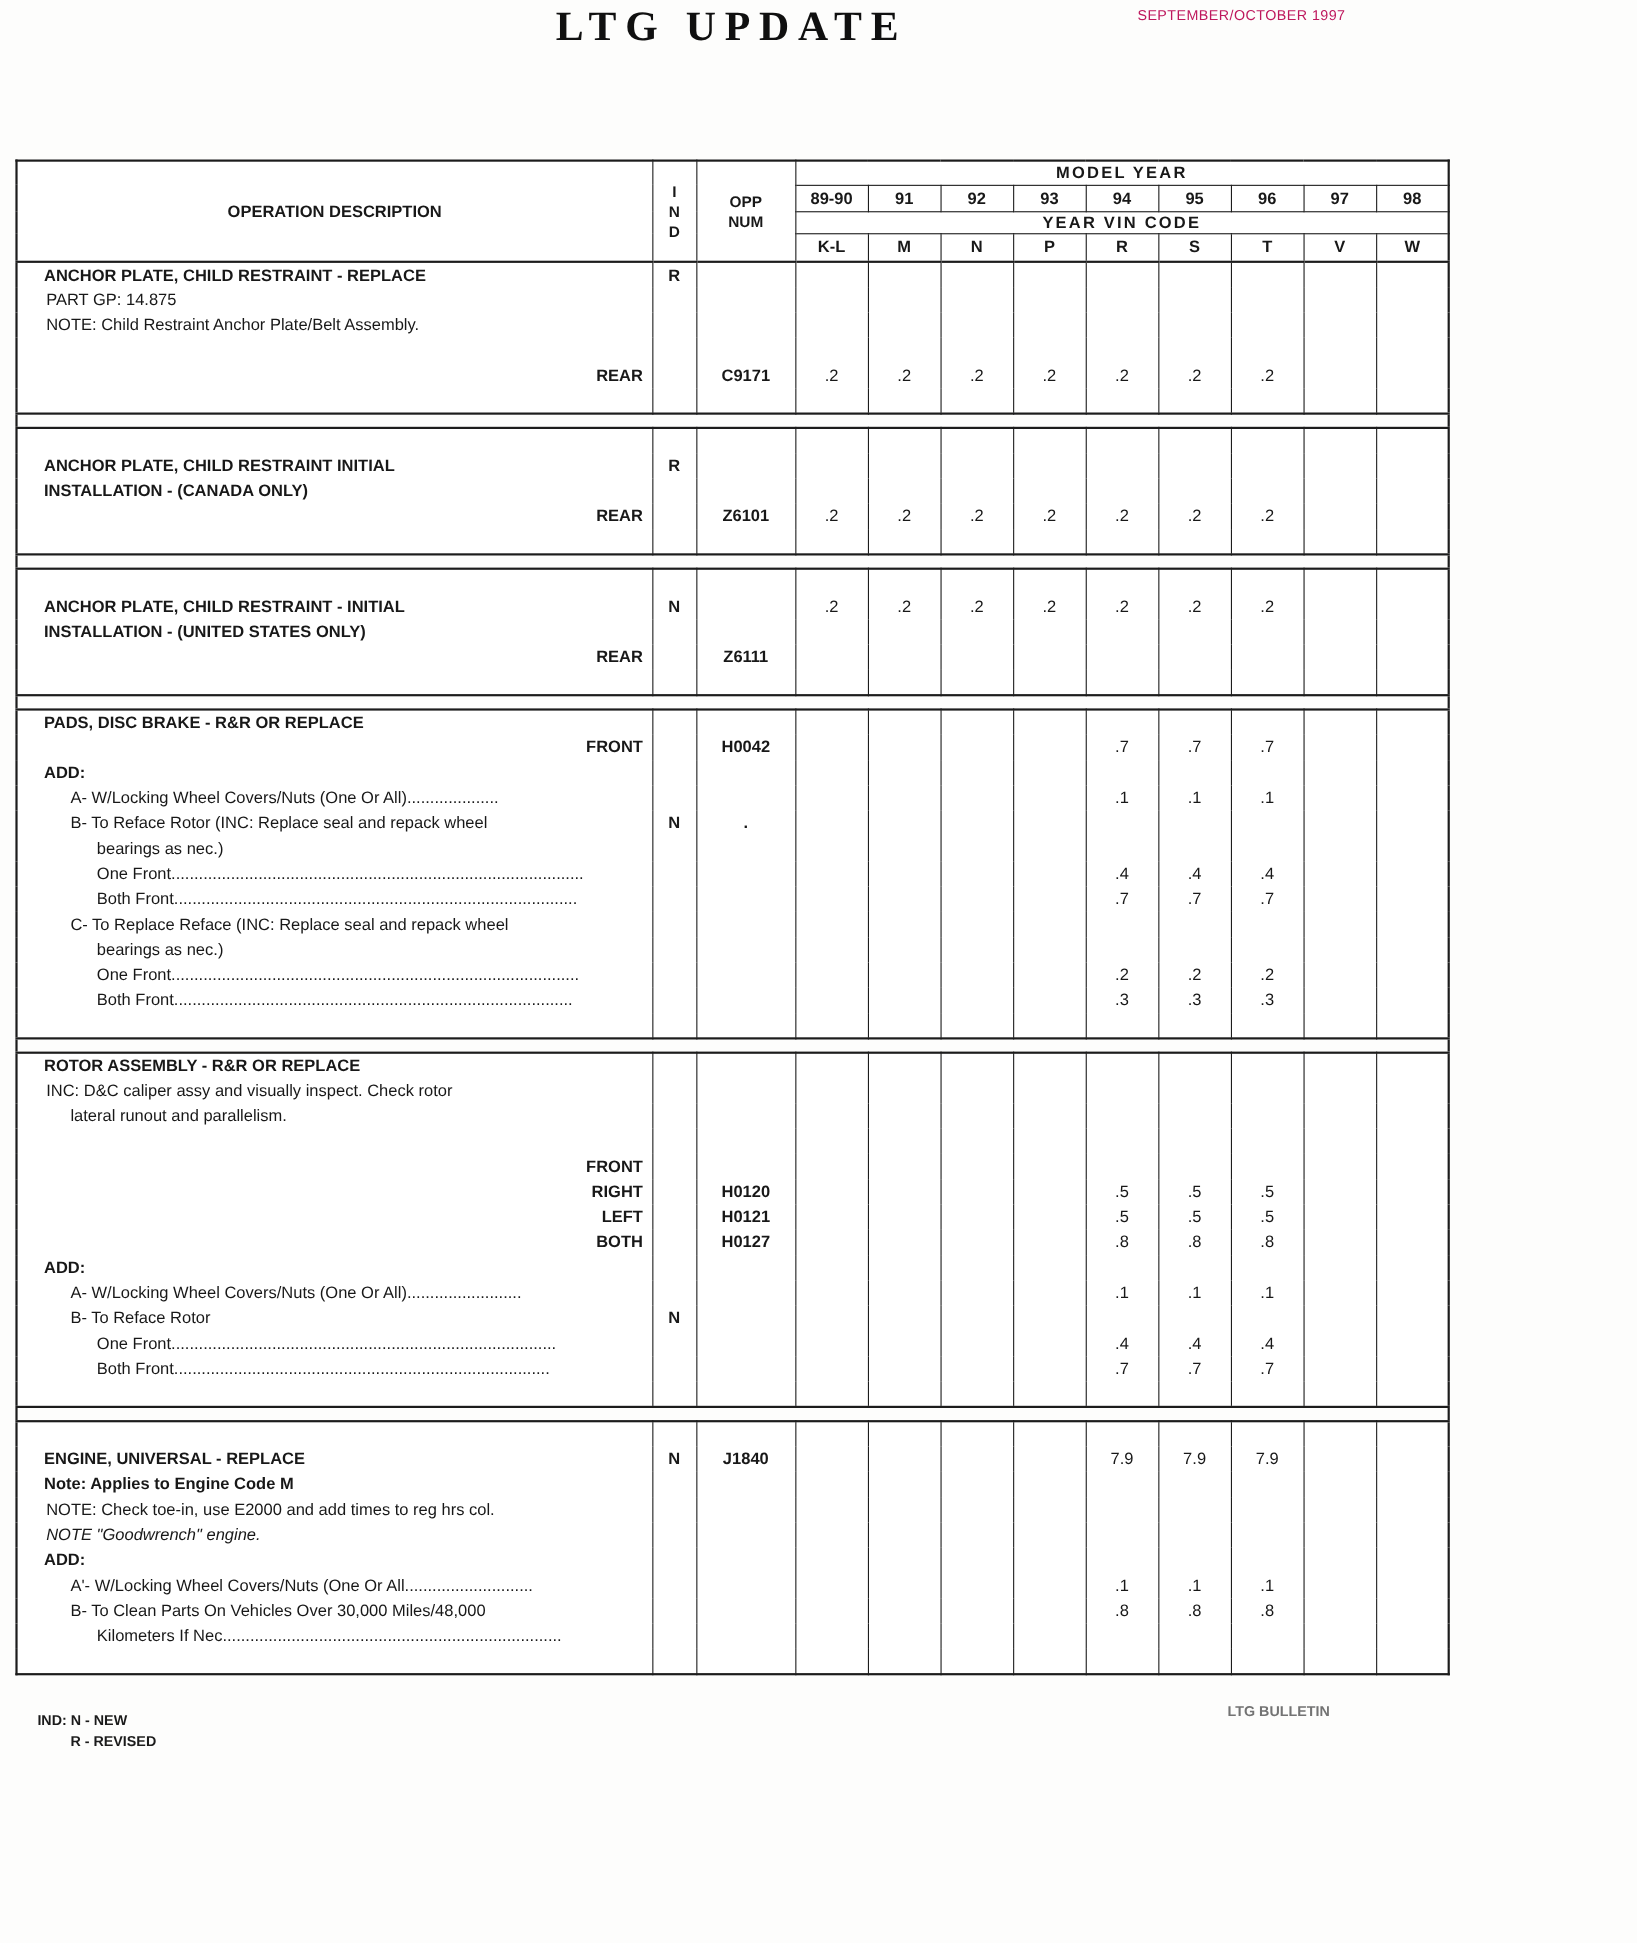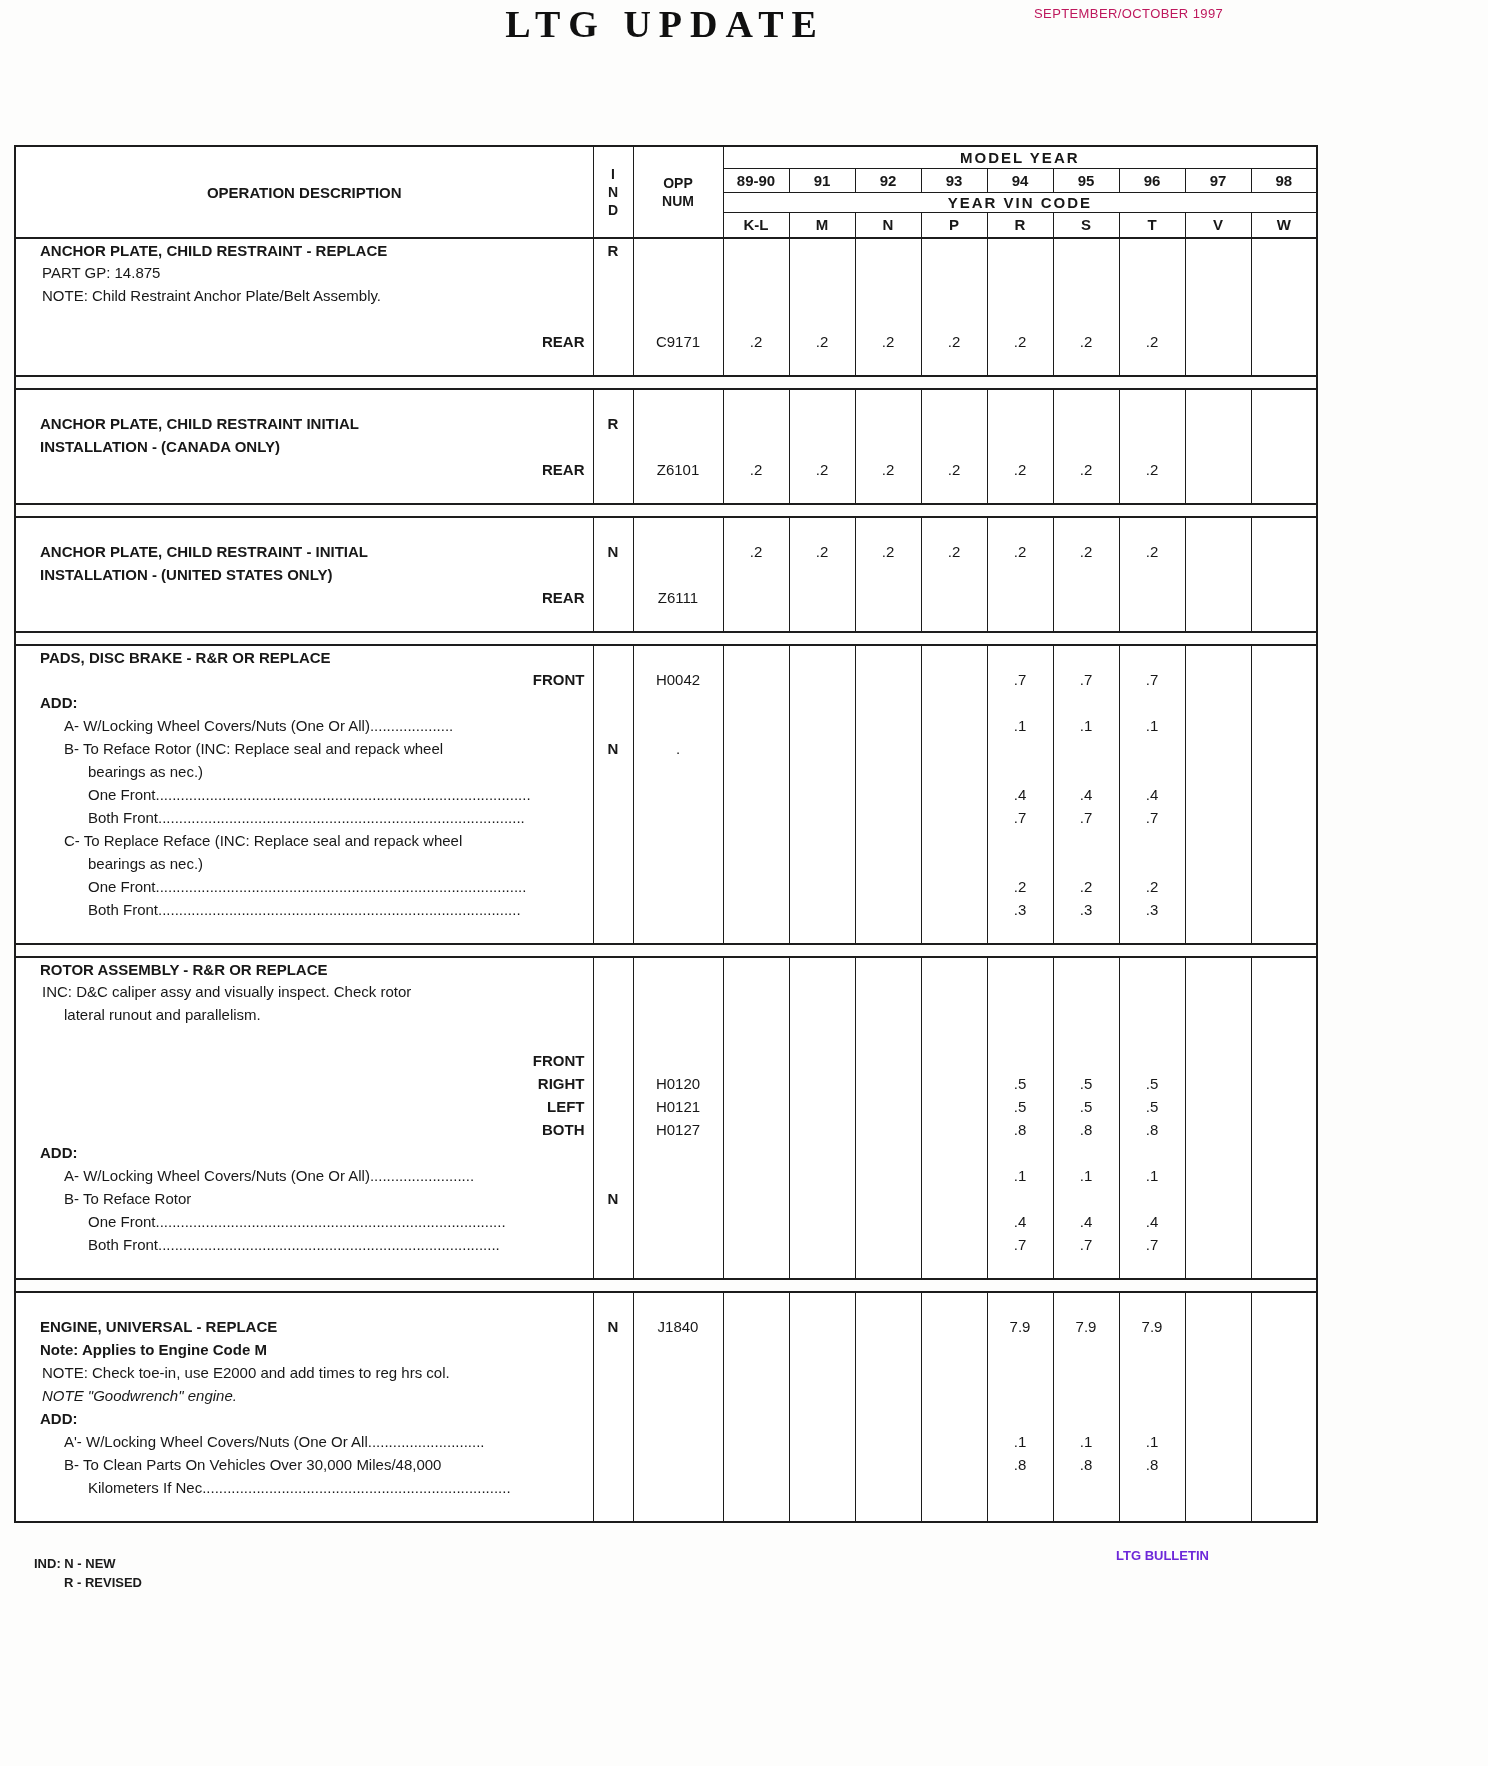--- a/index.html
+++ b/index.html
@@ -52,39 +52,39 @@
   .h-vincode { height:26px; border-bottom:2px solid #1c1c1c; }
 
   .c-desc { text-align:left; padding-left:24px; }
   .c-desc.bold { font-weight:700; }
   .c-desc.italic { font-style:italic; }
   .c-desc.right { text-align:right; padding-right:8px; font-weight:700; }
   .c-desc.i1 { padding-left:26px; }
   .c-desc.i2 { padding-left:48px; }
   .c-desc.i3 { padding-left:72px; }
   .c-ind { text-align:center; font-weight:700; }
-  .c-opp { text-align:center; font-weight:400; }
+  .c-opp { text-align:center; font-weight:700; }
   .c-val { text-align:center; }
 
   tr.gap td.gap-cell {
     height:13px; padding:0;
     border-top:2px solid #1c1c1c;
     border-bottom:2px solid #1c1c1c;
     border-left:none; border-right:none;
     background:#fdfdfc;
   }
 
   .footer-left {
     position:absolute; left:34px; top:1556px;
     font-size:13px; font-weight:700; color:#1b1b1b;
   }
   .footer-left .fl2 { padding-left:30px; margin-top:4px; }
   .footer-right {
     position:absolute; left:1116px; top:1548px;
-    font-size:13px; font-weight:700; color:#6d28d9;
+    font-size:13px; font-weight:700; color:#737373;
   }
 </style>
 </head>
 <body>
 
 <div class="page">
 
   <div class="issue">SEPTEMBER/OCTOBER 1997</div>
 
   <div class="titles">

